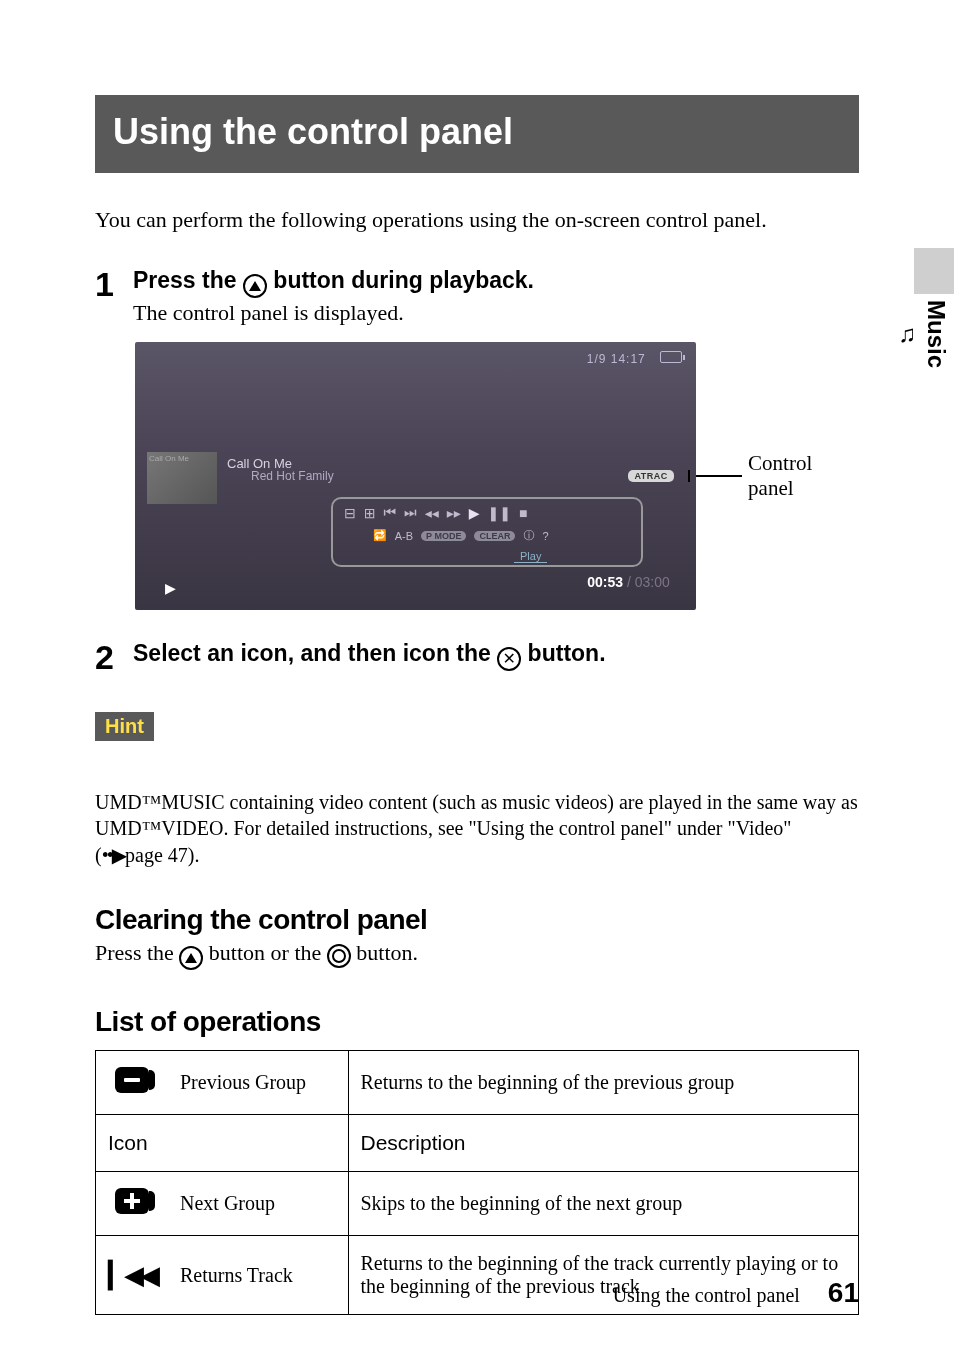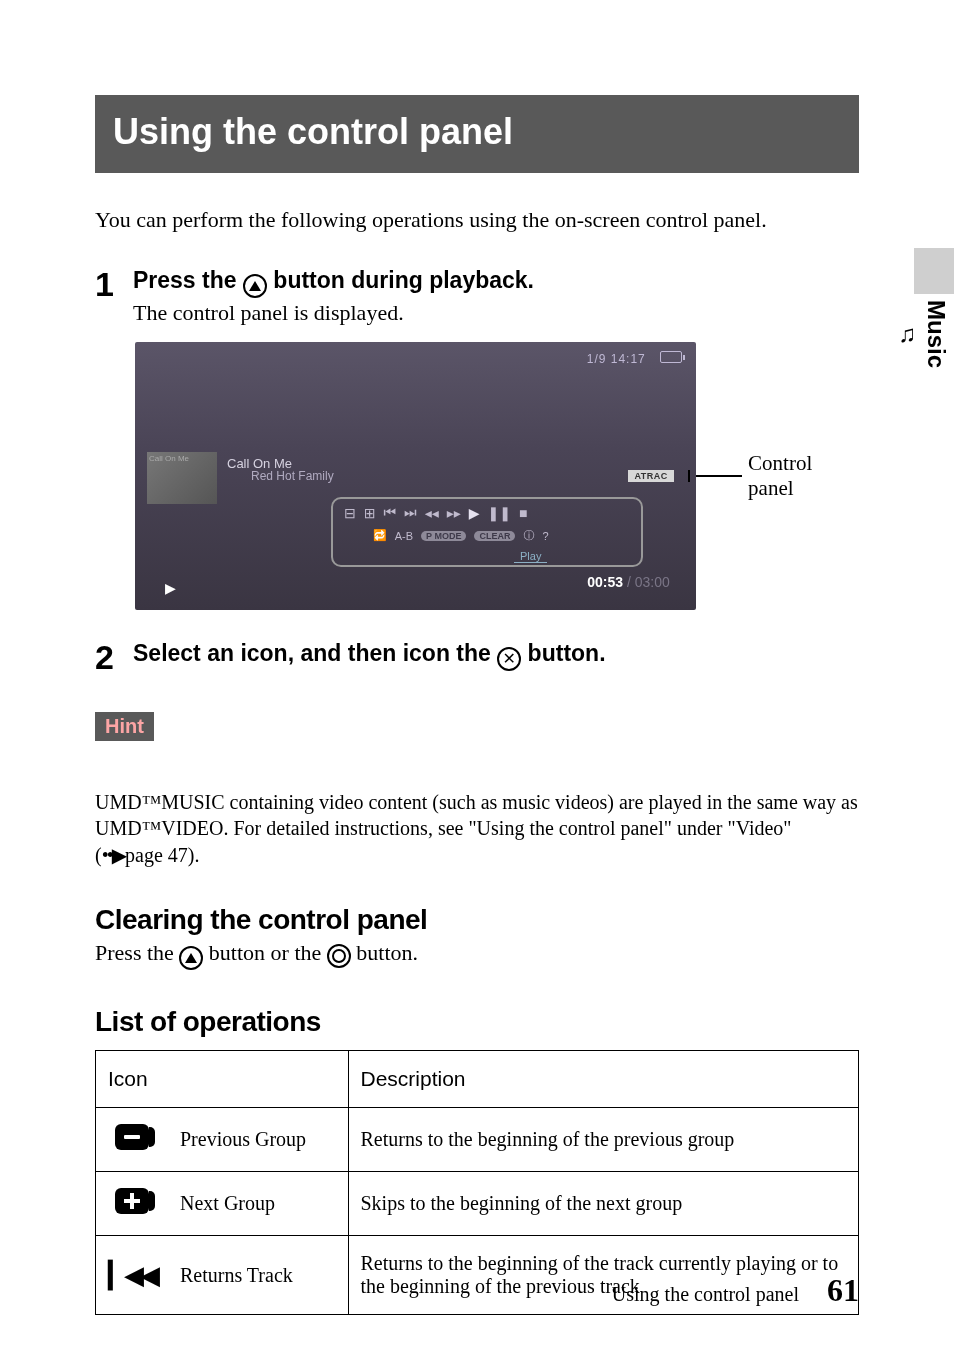--- a/index.html
+++ b/index.html
@@ -17,36 +17,36 @@
   .circle-btn.x { font-size: 16px; }
   .circle-btn.o::before { content: ""; width: 10px; height: 10px; border: 2px solid #000; border-radius: 50%; }
   .screenshot-wrap { display: flex; align-items: center; margin: 16px 0 30px 40px; }
   .screenshot { width: 580px; height: 268px; background: linear-gradient(180deg, #5b5568 0%, #4a4456 40%, #3a3542 100%); position: relative; color: #c8c4d2; font-family: Arial, Helvetica, sans-serif; font-size: 12px; border-radius: 2px; overflow: hidden; padding-left: 8px; }
   .ss-top { position: absolute; top: 10px; right: 50px; color: #bfb8d4; letter-spacing: 1px; }
   .ss-batt { position: absolute; top: 9px; right: 14px; width: 22px; height: 12px; border: 1.5px solid #bfb8d4; border-radius: 2px; }
   .ss-batt::after { content: ""; position: absolute; right: -4px; top: 3px; width: 2px; height: 5px; background: #bfb8d4; }
   .ss-thumb { position: absolute; left: 12px; top: 110px; width: 70px; height: 52px; background: linear-gradient(135deg,#777,#555); font-size: 8px; color:#aaa; padding:2px; }
   .ss-meta { position: absolute; left: 92px; top: 114px; font-size: 13px; color: #d6d2e0; }
   .ss-meta2 { position: absolute; left: 92px; top: 127px; font-size: 12px; color: #b0aac0; margin-left: 24px; }
-  .ss-atrac { position: absolute; right: 22px; top: 128px; background: #d8d8d8; color: #333; font-size: 9px; font-weight: bold; padding: 1px 6px; border-radius: 0; letter-spacing: 0.5px; }
+  .ss-atrac { position: absolute; right: 22px; top: 128px; background: #d8d8d8; color: #333; font-size: 9px; font-weight: bold; padding: 1px 6px; border-radius: 5px; letter-spacing: 0.5px; }
   .ss-panel { position: absolute; left: 196px; top: 155px; width: 312px; height: 70px; border: 2.5px solid #999; border-radius: 10px; }
   .ss-row { position: absolute; left: 20px; display: flex; gap: 8px; align-items: center; color: #c0bacd; font-size: 14px; }
   .ss-row.r1 { top: 162px; left: 209px; }
   .ss-row.r2 { top: 186px; left: 238px; font-size: 11px; }
   .pill { background: #8e8a99; color: #3e3a4a; border-radius: 8px; padding: 0 5px; font-size: 9px; font-weight: bold; }
   .ss-playlbl { position: absolute; left: 335px; top: 208px; color: #8cb0c5; font-size: 11px; border-bottom: 1px solid #8cb0c5; padding: 0 6px; margin-left: 44px; }
   .ss-time { position: absolute; right: 26px; bottom: 20px; font-size: 14px; }
   .ss-time .cur { color: #fff; font-weight: bold; }
   .ss-time .tot { color: #7a7586; }
   .ss-play { position: absolute; left: 30px; bottom: 14px; color: #fff; font-size: 14px; }
   .callout { display: flex; align-items: center; }
   .call-line { width: 48px; height: 2px; background: #000; margin-right: 6px; position: relative; }
   .call-tick { position: absolute; left: -8px; top: -5px; width: 2px; height: 12px; background: #000; }
   .call-text { font-size: 21px; }
-  .hint-box { display: inline-block; background: #595959; color: #fca5a5; font-family: Arial, Helvetica, sans-serif; font-weight: bold; padding: 3px 10px; font-size: 20px; margin-top: 30px; margin-bottom: 8px; }
+  .hint-box { display: inline-block; background: #595959; color: #fde047; font-family: Arial, Helvetica, sans-serif; font-weight: bold; padding: 3px 10px; font-size: 20px; margin-top: 30px; margin-bottom: 8px; }
   .hint-text { font-size: 20px; line-height: 1.32; margin-top: 40px; }
   .xref { font-size: 20px; }
   .h2 { font-family: Arial, Helvetica, sans-serif; font-weight: bold; font-size: 28px; margin-top: 36px; margin-bottom: 4px; letter-spacing: -0.5px; }
   .body-text { font-size: 22px; }
   table.ops { width: 100%; border-collapse: collapse; margin-top: 12px; }
   table.ops th, table.ops td { border: 1.5px solid #000; padding: 16px 12px; text-align: left; vertical-align: middle; font-size: 20px; }
   table.ops th { font-family: Arial, Helvetica, sans-serif; font-weight: normal; font-size: 21px; }
   table.ops td.icon-cell { width: 60px; text-align: center; border-right: none; }
   table.ops td.name-cell { width: 180px; border-left: none; }
   .ic-box { display: inline-block; width: 34px; height: 26px; background: #000; border-radius: 6px; position: relative; }
@@ -54,21 +54,21 @@
   .ic-box .plus-h { position: absolute; left: 9px; top: 11px; width: 16px; height: 4px; background: #fff; }
   .ic-box .plus-v { position: absolute; left: 15px; top: 5px; width: 4px; height: 16px; background: #fff; }
   .ic-box::after { content: ""; position: absolute; right: -6px; top: 3px; width: 6px; height: 20px; background: #000; border-radius: 0 5px 5px 0; }
   .ic-prev { display: inline-block; font-size: 26px; letter-spacing: -4px; }
   .side-tab { position: absolute; right: 0; top: 248px; width: 40px; height: 46px; background: #cfcfcf; }
   .side-label { position: absolute; right: 4px; top: 300px; display: flex; align-items: center; gap: 6px; transform-origin: top right; }
   .side-label .note { font-size: 24px; }
   .side-label .txt { font-family: Arial, Helvetica, sans-serif; font-weight: bold; font-size: 24px; writing-mode: vertical-rl; }
   .footer { position: absolute; bottom: 36px; right: 95px; display: flex; align-items: baseline; gap: 28px; }
   .footer .ftext { font-size: 20px; }
-  .footer .fnum { font-family: Liberation Serif, serif; font-weight: bold; font-size: 32px; }
+  .footer .fnum { font-family: Liberation Sans, sans-serif; font-weight: bold; font-size: 28px; }
   .arrow-dots { letter-spacing: -2px; }
 </style>
 </head>
 <body>
 
 <div class="side-tab"></div>
 <div class="side-label">
   <span class="note">♫</span>
   <span class="txt">Music</span>
 </div>
@@ -151,27 +151,27 @@
   <h2 class="h2">Clearing the control panel</h2>
   <p class="body-text">
     <span>Press the </span><span class="circle-btn tri"></span><span> button or the </span><span class="circle-btn o"></span><span> button.</span>
   </p>
 
   <h2 class="h2">List of operations</h2>
 
   <table class="ops">
     <tbody>
         <tr>
-      <th colspan="2">Icon</th>
-      <th>Description</th>
-    </tr>
-    <tr>
       <td class="icon-cell"><span class="ic-box"><span class="minus"></span></span></td>
       <td class="name-cell">Previous Group</td>
       <td>Returns to the beginning of the previous group</td>
+    </tr>
+    <tr>
+      <th colspan="2">Icon</th>
+      <th>Description</th>
     </tr>
     <tr>
       <td class="icon-cell"><span class="ic-box"><span class="plus-h"></span><span class="plus-v"></span></span></td>
       <td class="name-cell">Next Group</td>
       <td>Skips to the beginning of the next group</td>
     </tr>
     <tr>
       <td class="icon-cell"><span class="ic-prev">▎◀◀</span></td>
       <td class="name-cell">Returns Track</td>
       <td>Returns to the beginning of the track currently playing or to the beginning of the previous track</td>

